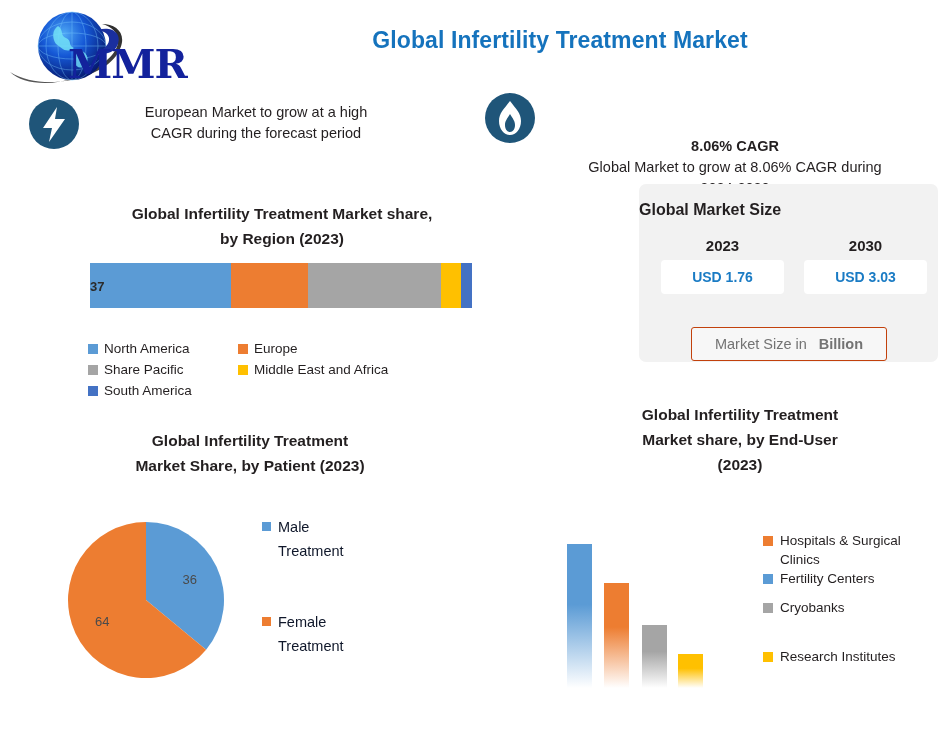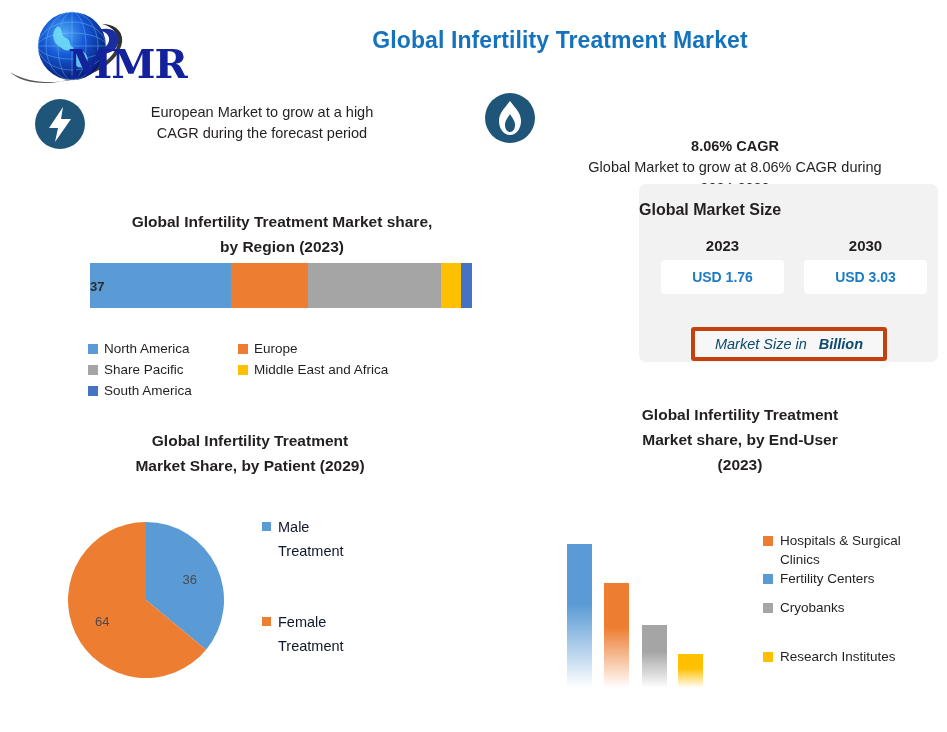--- a/index.html
+++ b/index.html
@@ -25,31 +25,31 @@
     letter-spacing:.1px;
   }
 
   
   .hl { position:absolute; display:flex; align-items:flex-start; }
   .hl-icon { width:52px; height:52px; flex:0 0 52px; }
   .hl-icon svg { display:block; }
   .hl-text { font-size:14.5px; line-height:21px; color:#231f20; text-align:center; }
   .hl-text .b { font-weight:bold; display:block;margin-top:44px; }
 
-  #hl-left { left:34px; top:98px; width:420px; }
+  #hl-left { left:28px; top:98px; width:420px; }
   #hl-left .hl-text { width:352px; padding-top:4px; }
   #hl-right { left:484px; top:92px; width:455px; }
   #hl-right .hl-text { width:390px; padding-left:8px; }
 
   
   .sec-title { font-size:15.5px; font-weight:bold; color:#231f20; line-height:25px; text-align:center; }
 
   
   #region-block { position:absolute; left:62px; top:193px; width:440px; }
-  #region-title { width:400px; margin:16px auto; }
+  #region-title { width:400px; margin:8px auto; }
   .stacked-wrap { position:absolute; left:90px; top:263px; width:382px; height:45px; }
   .stacked { display:flex; width:100%; height:100%; }
   .stacked .seg { height:100%; position:relative; }
   .stacked .seg-label {
     position:absolute; left:0; right:0; top:50%; transform:translateY(-50%);
     text-align:left; font-size:13px; color:#2b2b2b; font-weight:600;
   }
   #region-legend { position:absolute; left:88px; top:341px; width:400px;
     display:grid; grid-template-columns:150px 250px; row-gap:6px; }
   .lgd { display:flex; align-items:center; font-size:13.5px; color:#231f20; }
@@ -65,23 +65,23 @@
   .ms-col { position:absolute; top:53px; width:123px; }
   .ms-col.left { left:22px; } .ms-col.right { left:165px; }
   .ms-year { text-align:center; font-size:15px; font-weight:bold; color:#231f20; }
   .ms-val {
     margin-top:6px; height:34px; background:#ffffff; border-radius:4px;
     display:flex; align-items:center; justify-content:center;
     font-size:14px; font-weight:bold; color:#1a7bc4;
   }
   #ms-foot {
     position:absolute; left:52px; top:143px; width:196px; height:34px;
-    background:#f7f7f7; border:4px solid #c2410c; border-radius:3px;
+    background:#f7f7f7; border:1px solid #c2410c; border-radius:3px;
     display:flex; align-items:center; justify-content:center;
-    font-size:14.5px; color:#0c4a6e;font-style:italic;
+    font-size:14.5px; color:#737373;
   }
   #ms-foot b { margin-left:12px; }
 
   
   #pie-block { position:absolute; left:40px; top:428px; width:420px; }
   #pie-title { width:330px; margin:0 auto; }
   #pie-svg { position:absolute; left:60px; top:514px; }
   .pie-num { font-size:13px; fill:#4a4a4a; font-family:"Liberation Sans", sans-serif; }
   #pie-legend { position:absolute; left:262px; top:515px; width:130px; }
   .pie-lg { display:flex; align-items:flex-start; font-size:14.5px; color:#0f172a; line-height:24px; }
@@ -216,21 +216,21 @@
     </div>
     <div id="ms-foot">
       <span>Market Size in</span>
       <b>Billion</b>
     </div>
   </div>
 
   <div id="pie-block">
     <div class="sec-title" id="pie-title">
       <span>Global Infertility Treatment</span><br>
-      <span>Market Share, by Patient (2029)</span>
+      <span>Market Share, by Patient (2023)</span>
     </div>
   </div>
   <svg id="pie-svg" width="172" height="172" viewBox="0 0 172 172">
       <path d="M 86 86 L 86.00 8.00 A 78 78 0 0 1 146.10 135.72 Z" fill="#5b9bd5"></path>
       <text x="129.8" y="70.4" text-anchor="middle" class="pie-num">36</text>
       <path d="M 86 86 L 146.10 135.72 A 78 78 0 1 1 86.00 8.00 Z" fill="#ed7d31"></path>
       <text x="42.2" y="111.6" text-anchor="middle" class="pie-num">64</text>
     </svg>
   <div id="pie-legend">
       <div class="pie-lg">

